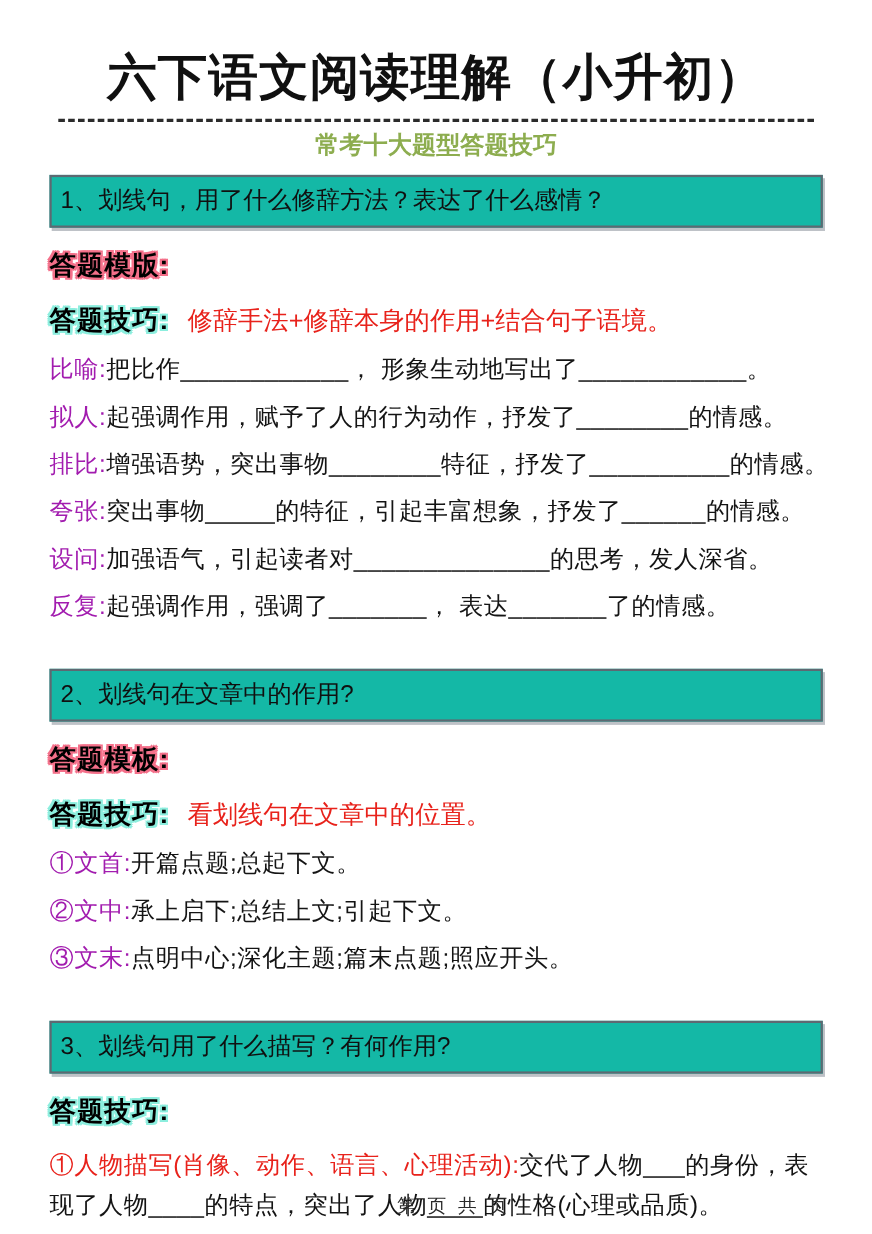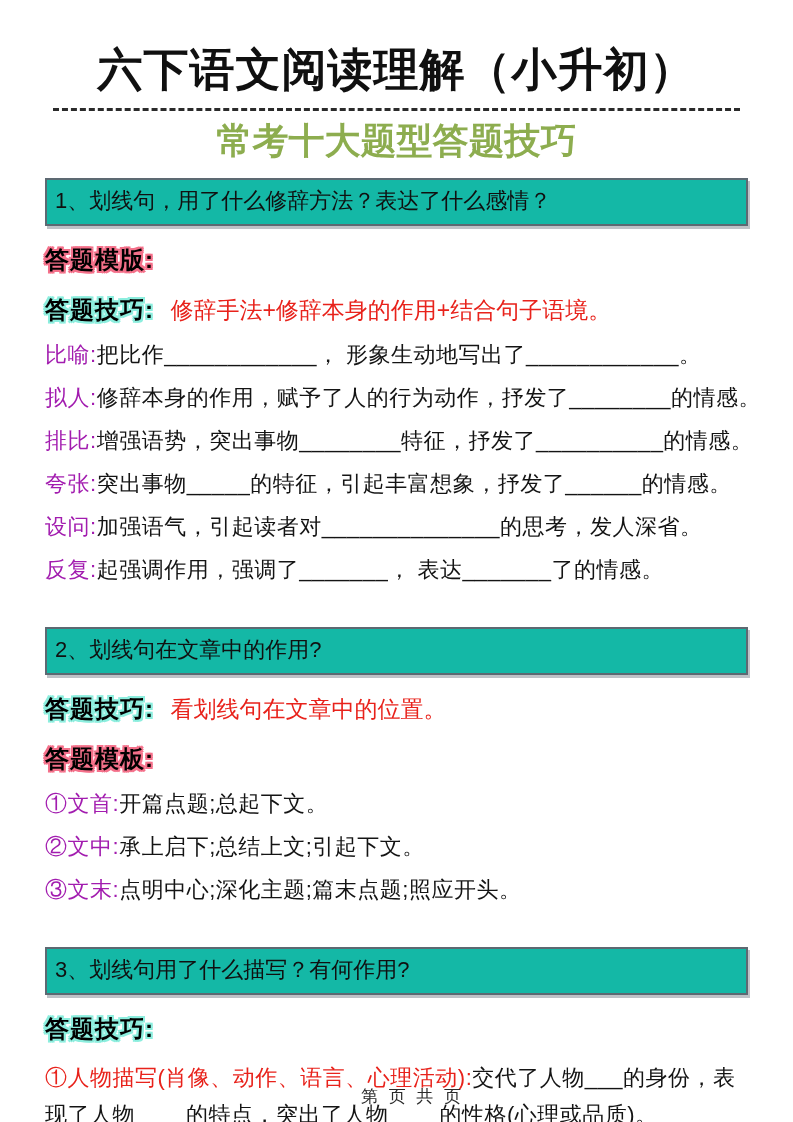--- a/index.html
+++ b/index.html
@@ -22,21 +22,21 @@
     letter-spacing:1px;
     color:#101010;
   }
   .dashed-divider {
     height:0;
     border-top:3px dashed #2b2b2b;
     margin:2px 8px 4px;
   }
   .subtitle {
     text-align:center;
-    font-size:36px;
+    font-size:22px;
     font-weight:bold;
     color:#8dad4f;
     margin:6px 0 8px;
   }
 
   .qbox {
     background:#14b8a6;
     border:2px solid #5d6972;
     box-shadow:2px 3px 0 rgba(110,120,130,0.45);
     font-size:22px;
@@ -112,44 +112,44 @@
         <span class="lbl lbl-pink">答题模版:</span>
       </div>
       <div class="tip-row">
         <span class="lbl lbl-cyan">答题技巧:</span>
         <span class="tip-text">修辞手法+修辞本身的作用+结合句子语境。</span>
       </div>
       <div class="tpl-line">
         <span class="red-label">比喻:</span><span>把比作____________， 形象生动地写出了____________。</span>
       </div>
       <div class="tpl-line">
-        <span class="red-label">拟人:</span><span>修辞本身的作用，赋予了人的行为动作，抒发了________的情感。</span>
+        <span class="red-label">拟人:</span><span>起强调作用，赋予了人的行为动作，抒发了________的情感。</span>
       </div>
       <div class="tpl-line">
         <span class="red-label">排比:</span><span>增强语势，突出事物________特征，抒发了__________的情感。</span>
       </div>
       <div class="tpl-line">
         <span class="red-label">夸张:</span><span>突出事物_____的特征，引起丰富想象，抒发了______的情感。</span>
       </div>
       <div class="tpl-line">
         <span class="red-label">设问:</span><span>加强语气，引起读者对______________的思考，发人深省。</span>
       </div>
       <div class="tpl-line">
         <span class="red-label">反复:</span><span>起强调作用，强调了_______， 表达_______了的情感。</span>
       </div>
     </div>
 
     <div>
       <div class="qbox section-gap">2、划线句在文章中的作用?</div>
       <div class="tip-row">
+        <span class="lbl lbl-pink">答题模板:</span>
+      </div>
+      <div class="tip-row">
         <span class="lbl lbl-cyan">答题技巧:</span>
         <span class="tip-text">看划线句在文章中的位置。</span>
-      </div>
-      <div class="tip-row">
-        <span class="lbl lbl-pink">答题模板:</span>
       </div>
       <div class="tpl-line">
         <span class="red-label">①文首:</span><span>开篇点题;总起下文。</span>
       </div>
       <div class="tpl-line">
         <span class="red-label">②文中:</span><span>承上启下;总结上文;引起下文。</span>
       </div>
       <div class="tpl-line">
         <span class="red-label">③文末:</span><span>点明中心;深化主题;篇末点题;照应开头。</span>
       </div>

